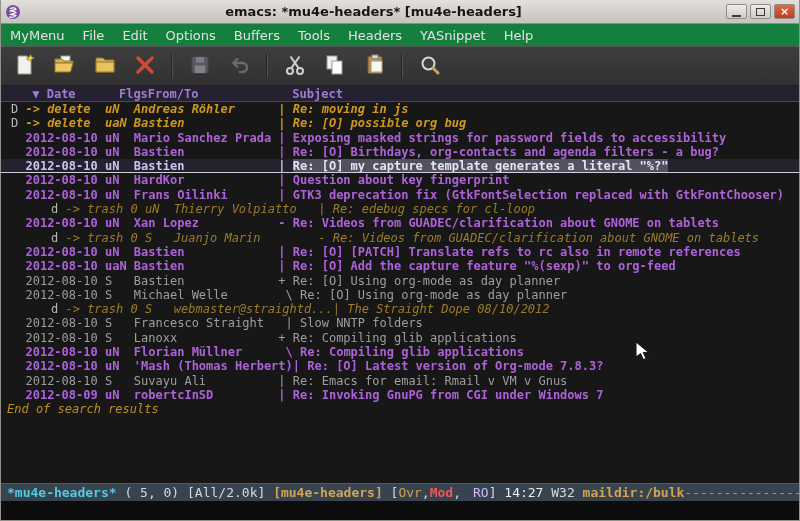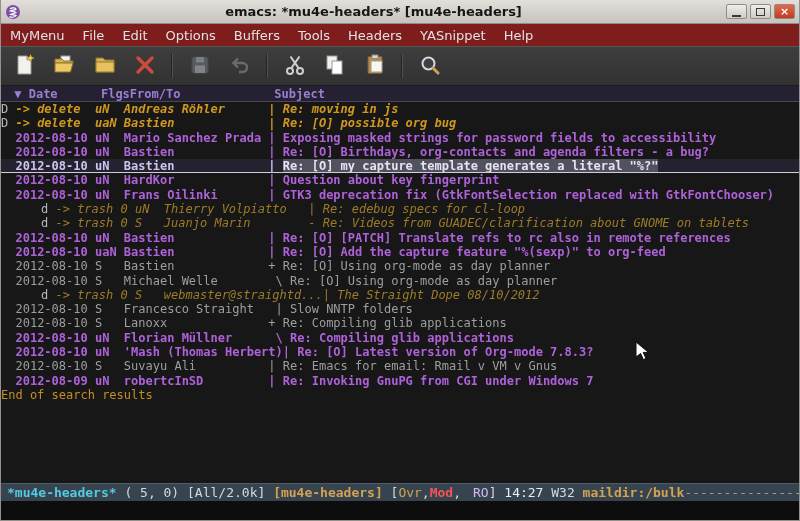--- a/index.html
+++ b/index.html
@@ -24,51 +24,51 @@
   .title{flex:1;text-align:center;font-size:13px;font-weight:bold;color:#161616;
          white-space:nowrap;overflow:hidden;}
   .win-buttons{display:flex;gap:3px;}
   .win-btn{width:21px;height:15px;display:flex;align-items:center;justify-content:center;
            background:linear-gradient(#f0eeea,#cfcbc5);border:1px solid #8f8b86;border-radius:2px;
            font-size:11px;line-height:1;color:#222;cursor:default;}
   .win-btn.close{background:linear-gradient(#e06a4c,#c03c20);color:#fff;font-weight:bold;}
   .g-min{display:block;width:9px;height:2px;background:#3a3a3a;margin-top:8px;}
   .g-max{display:block;width:9px;height:8px;border:1.5px solid #3a3a3a;}
   
-  .menubar{height:22px;flex:0 0 22px;background:#7f1d1d;display:flex;align-items:stretch;
+  .menubar{height:22px;flex:0 0 22px;background:#15803d;display:flex;align-items:stretch;
            color:#e2e2e2;font-size:13px;}
   .menu-item{display:flex;align-items:center;padding:0 9px;white-space:nowrap;}
   
   .toolbar{height:40px;flex:0 0 40px;background:linear-gradient(#3e3e3e,#313131);
            border-top:1px solid #565656;border-bottom:1px solid #1d1d1d;
            display:flex;align-items:center;padding:0 10px;gap:13px;}
   .tool-btn{width:27px;height:28px;display:flex;align-items:center;justify-content:center;
             background:none;border:none;padding:0;}
   .tool-btn.disabled{opacity:.45;}
   .tool-sep{width:0;height:24px;border-left:1px solid #242424;border-right:1px solid #515151;}
   
   .buffer{flex:1 1 auto;background:var(--buffer-bg);overflow:hidden;
           font-family:"DejaVu Sans Mono",monospace;font-size:12px;}
   .header-line{height:16px;line-height:16px;background:var(--header-bg);color:var(--header-fg);
-               font-weight:bold;white-space:pre;padding-left:6px;border-bottom:1px solid #4a4458;
+               font-weight:bold;white-space:pre;padding-left:24px;border-bottom:1px solid #4a4458;
                overflow:hidden;}
   .header-line span{display:inline;}
   .messages{overflow:hidden;}
-  .row{height:14.3px;line-height:14.3px;white-space:pre;padding-left:0;overflow:hidden;}
+  .row{height:14.3px;line-height:14.3px;white-space:pre;padding-left:10px;overflow:hidden;}
   .row.unread{color:var(--unread);font-weight:bold;}
   .row.read{color:var(--read);}
   .row.deleted{color:var(--deleted);font-style:italic;font-weight:bold;}
   .row.trashed{color:var(--trashed);font-style:italic;margin-left:40px;}
   .row.deleted .f-mark,.row.trashed .f-mark{color:#b8b8b8;font-style:normal;font-weight:normal;}
   .row.current{color:var(--current-fg);font-weight:bold;background:var(--current-bg);position:relative;}
   .row.current::after{content:"";position:absolute;left:0;right:0;bottom:0;height:1px;
                       background:var(--current-underline);}
   .row.current .f-subject{background:var(--subject-highlight-bg);color:#e6e3f2;}
-  .end-marker{color:var(--end-marker);white-space:pre;
-              height:14.3px;line-height:14.3px;}
+  .end-marker{color:var(--end-marker);font-style:italic;white-space:pre;
+              height:14.3px;line-height:14.3px;padding-left:6px;}
   
   .modeline{height:18px;flex:0 0 18px;background:var(--modeline-bg);border-top:1px solid #4c5c68;
             font-family:"DejaVu Sans Mono",monospace;font-size:13px;line-height:17px;
             padding-left:6px;white-space:pre;overflow:hidden;color:var(--modeline-fg);}
   .ml-buffer-name{color:var(--buffer-name);font-weight:bold;}
   .ml-plain{color:var(--modeline-fg);margin-top:32px;}
   .ml-mode{color:var(--mode-orange);font-weight:bold;}
   .ml-ovr{color:var(--mode-orange);margin-top:40px;}
   .ml-mod{color:var(--mod-red);font-weight:bold;}
   .ml-ro{color:var(--ro);margin-left:12px;}
@@ -189,20 +189,21 @@
     <div class="header-line" id="headerline"><span class="hsort"> ▼ </span><span class="hcol">Date      </span><span class="hcol">Flgs</span><span class="hcol">From/To             </span><span class="hcol">Subject</span></div>
     <div class="messages" id="messages">
         <div class="row deleted"><span class="f-mark">D </span><span class="f-date">-&gt; delete  </span><span class="f-flags">uN  </span><span class="f-from">Andreas Röhler      </span><span class="f-sep">| </span><span class="f-subject">Re: moving in js</span></div>
         <div class="row deleted"><span class="f-mark">D </span><span class="f-date">-&gt; delete  </span><span class="f-flags">uaN </span><span class="f-from">Bastien             </span><span class="f-sep">| </span><span class="f-subject">Re: [O] possible org bug</span></div>
         <div class="row unread"><span class="f-mark">  </span><span class="f-date">2012-08-10 </span><span class="f-flags">uN  </span><span class="f-from">Mario Sanchez Prada </span><span class="f-sep">| </span><span class="f-subject">Exposing masked strings for password fields to accessibility</span></div>
         <div class="row unread"><span class="f-mark">  </span><span class="f-date">2012-08-10 </span><span class="f-flags">uN  </span><span class="f-from">Bastien             </span><span class="f-sep">| </span><span class="f-subject">Re: [O] Birthdays, org-contacts and agenda filters - a bug?</span></div>
         <div class="row current"><span class="f-mark">  </span><span class="f-date">2012-08-10 </span><span class="f-flags">uN  </span><span class="f-from">Bastien             </span><span class="f-sep">| </span><span class="f-subject">Re: [O] my capture template generates a literal "%?"</span></div>
         <div class="row unread"><span class="f-mark">  </span><span class="f-date">2012-08-10 </span><span class="f-flags">uN  </span><span class="f-from">HardKor             </span><span class="f-sep">| </span><span class="f-subject">Question about key fingerprint</span></div>
         <div class="row unread"><span class="f-mark">  </span><span class="f-date">2012-08-10 </span><span class="f-flags">uN  </span><span class="f-from">Frans Oilinki       </span><span class="f-sep">| </span><span class="f-subject">GTK3 deprecation fix (GtkFontSelection replaced with GtkFontChooser)</span></div>
         <div class="row trashed"><span class="f-mark">d </span><span class="f-date">-&gt; trash 0 </span><span class="f-flags">uN  </span><span class="f-from">Thierry Volpiatto   </span><span class="f-sep">| </span><span class="f-subject">Re: edebug specs for cl-loop</span></div>
+        <div class="row unread"><span class="f-mark">  </span><span class="f-date">2012-08-10 </span><span class="f-flags">uN  </span><span class="f-from">Xan Lopez           </span><span class="f-sep">- </span><span class="f-subject">Re: Videos from GUADEC/clarification about GNOME on tablets</span></div>
         <div class="row trashed"><span class="f-mark">d </span><span class="f-date">-&gt; trash 0 </span><span class="f-flags">S   </span><span class="f-from">Juanjo Marin        </span><span class="f-sep">- </span><span class="f-subject">Re: Videos from GUADEC/clarification about GNOME on tablets</span></div>
         <div class="row unread"><span class="f-mark">  </span><span class="f-date">2012-08-10 </span><span class="f-flags">uN  </span><span class="f-from">Bastien             </span><span class="f-sep">| </span><span class="f-subject">Re: [O] [PATCH] Translate refs to rc also in remote references</span></div>
         <div class="row unread"><span class="f-mark">  </span><span class="f-date">2012-08-10 </span><span class="f-flags">uaN </span><span class="f-from">Bastien             </span><span class="f-sep">| </span><span class="f-subject">Re: [O] Add the capture feature "%(sexp)" to org-feed</span></div>
         <div class="row read"><span class="f-mark">  </span><span class="f-date">2012-08-10 </span><span class="f-flags">S   </span><span class="f-from">Bastien             </span><span class="f-sep">+ </span><span class="f-subject">Re: [O] Using org-mode as day planner</span></div>
         <div class="row read"><span class="f-mark">  </span><span class="f-date">2012-08-10 </span><span class="f-flags">S   </span><span class="f-from">Michael Welle       </span><span class="f-sep"> \ </span><span class="f-subject">Re: [O] Using org-mode as day planner</span></div>
         <div class="row trashed"><span class="f-mark">d </span><span class="f-date">-&gt; trash 0 </span><span class="f-flags">S   </span><span class="f-from">webmaster@straightd...</span><span class="f-sep">| </span><span class="f-subject">The Straight Dope 08/10/2012</span></div>
         <div class="row read"><span class="f-mark">  </span><span class="f-date">2012-08-10 </span><span class="f-flags">S   </span><span class="f-from">Francesco Straight   </span><span class="f-sep">| </span><span class="f-subject">Slow NNTP folders</span></div>
         <div class="row read"><span class="f-mark">  </span><span class="f-date">2012-08-10 </span><span class="f-flags">S   </span><span class="f-from">Lanoxx              </span><span class="f-sep">+ </span><span class="f-subject">Re: Compiling glib applications</span></div>
         <div class="row unread"><span class="f-mark">  </span><span class="f-date">2012-08-10 </span><span class="f-flags">uN  </span><span class="f-from">Florian Müllner     </span><span class="f-sep"> \ </span><span class="f-subject">Re: Compiling glib applications</span></div>
         <div class="row unread"><span class="f-mark">  </span><span class="f-date">2012-08-10 </span><span class="f-flags">uN  </span><span class="f-from">'Mash (Thomas Herbert)</span><span class="f-sep">| </span><span class="f-subject">Re: [O] Latest version of Org-mode 7.8.3?</span></div>

